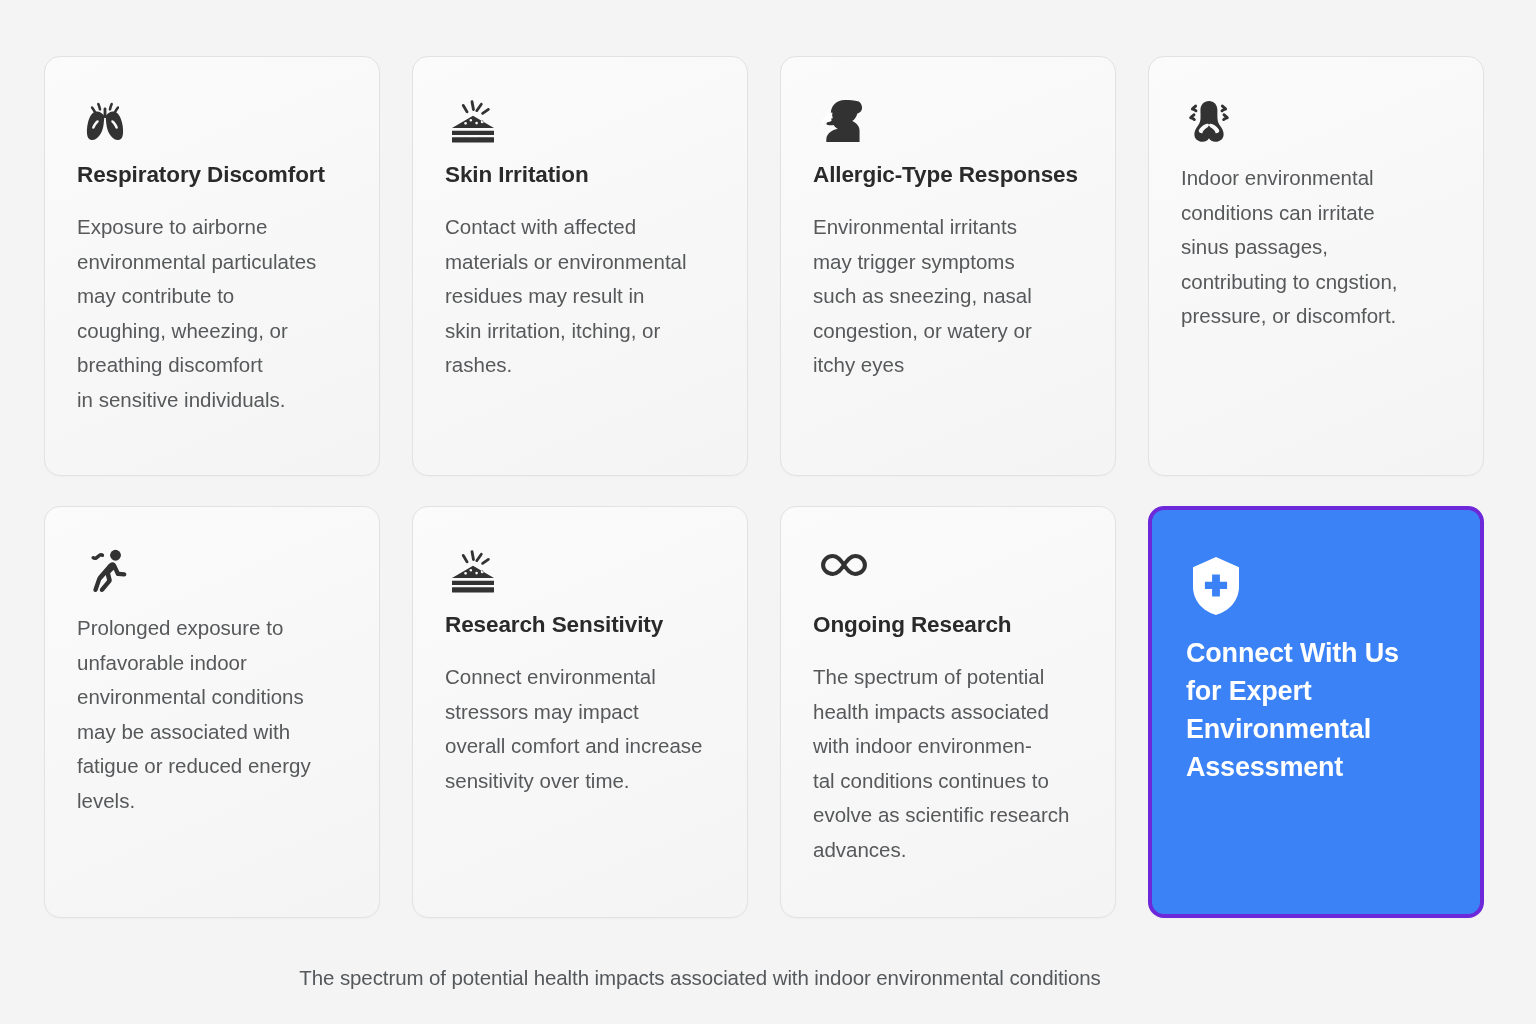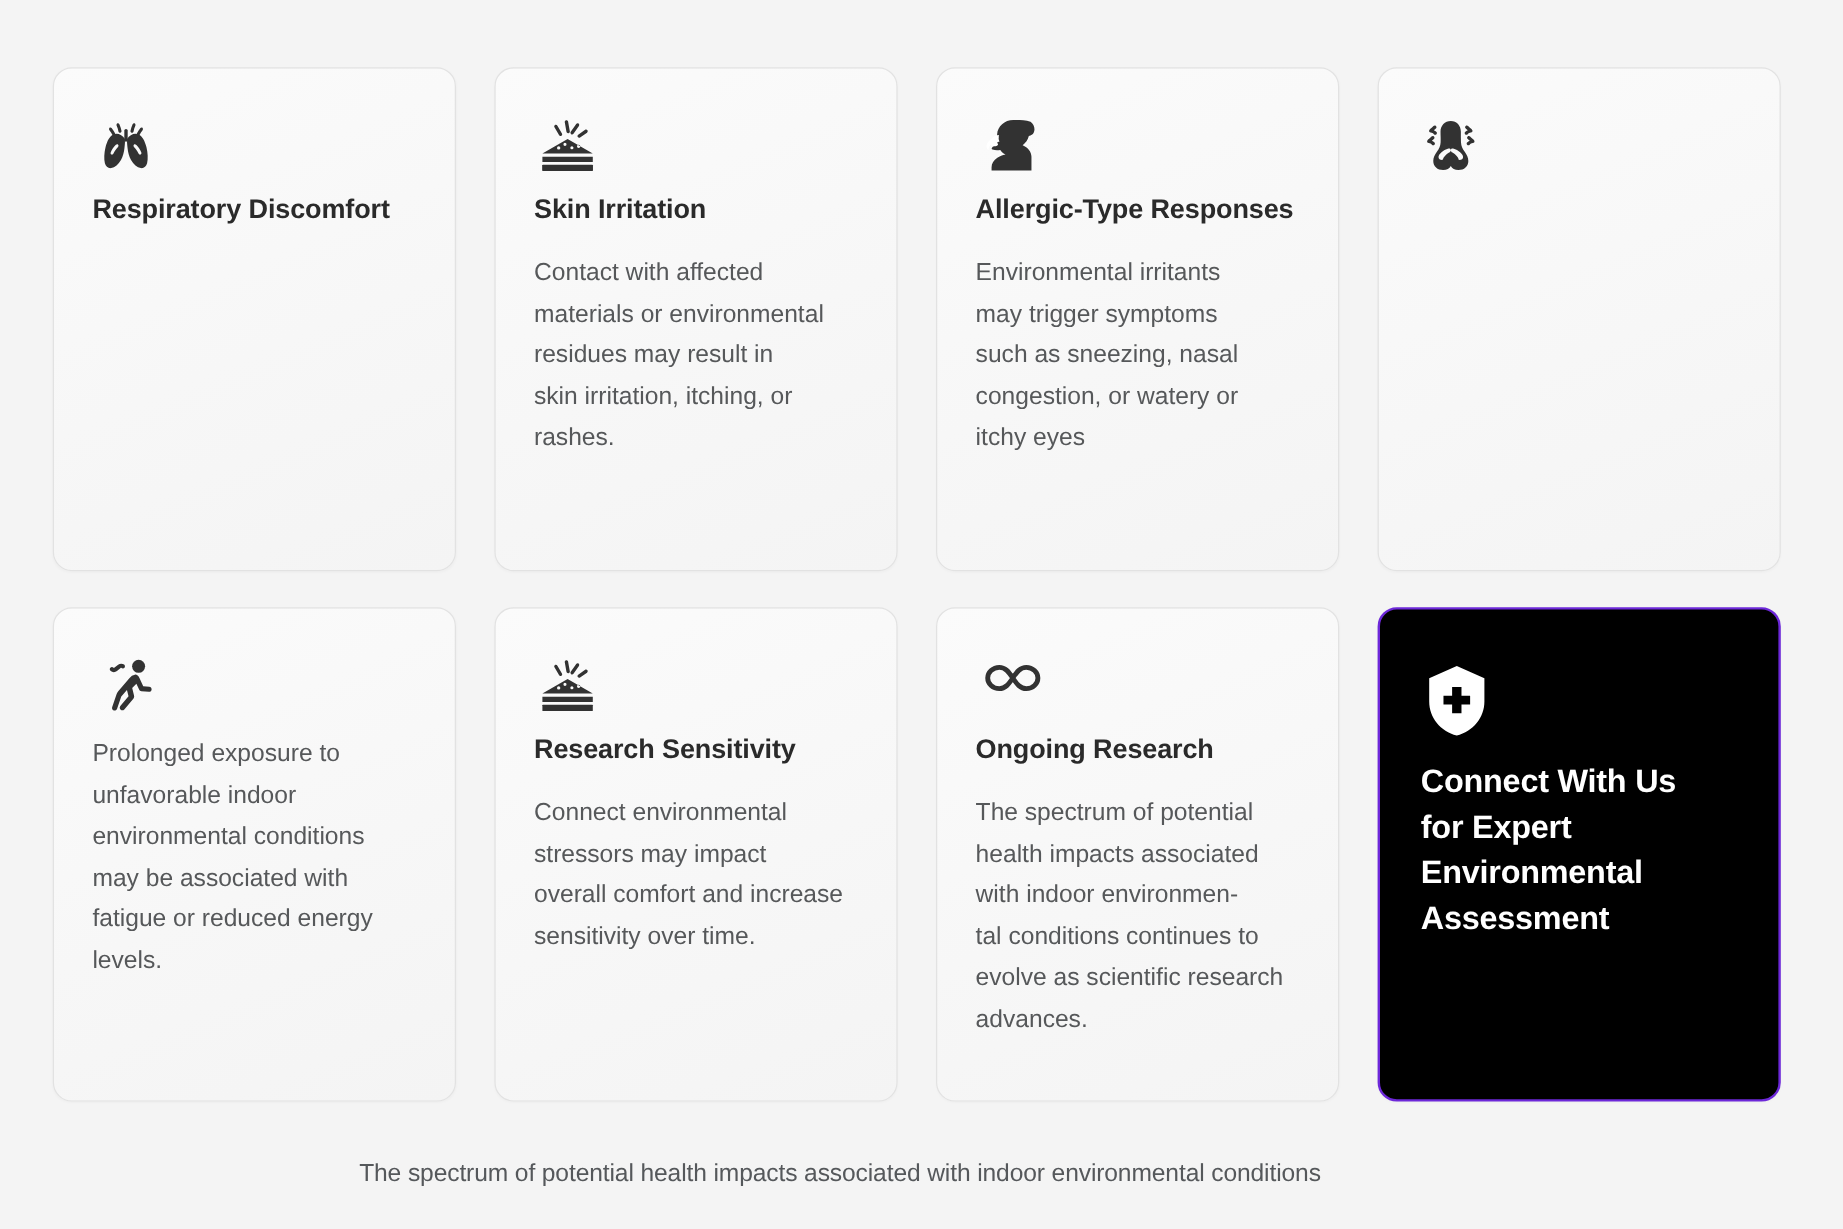--- a/index.html
+++ b/index.html
@@ -56,22 +56,22 @@
     font-size: 20.5px;
     line-height: 34.5px;
     color: #56585a;
     margin: 0;
     white-space: pre-line;
     font-weight: 400;
   }
 
   
   .card.cta {
-    background: #000000;
-    border: 2px solid #6d28d9;
+    background: #3b82f6;
+    border: 4px solid #6d28d9;
     padding: 44px 30px 20px 34px;
   }
   .cta .card-icon { color: #ffffff; height: 72px; }
   .cta-title {
     font-size: 27px;
     font-weight: 700;
     color: #ffffff;
     line-height: 38px;
     margin: 0;
     letter-spacing: -0.2px;
@@ -105,20 +105,26 @@
           <path d="M31 26c-2.5-4-7-6-10.5-4.5C16.5 23 14 28 12.5 34c-1.3 5.3-1.6 11.3-0.6 15.2 0.8 3.2 3.2 5 6 4.6 3.6-0.5 6.9-3.3 9.3-7.6 1.9-3.4 2.9-7.2 3.3-11.2 0.2-1.8 0.4-3.6 0.5-5.3V26zM24.5 31.5c0.6 0.6 0.4 1.7-0.5 2.6-1.4 1.5-3 3.6-3.8 5.6-0.4 1-1.3 1.5-2 1.2-0.8-0.3-1.1-1.3-0.7-2.3 1-2.5 2.9-5 4.6-6.8 0.9-0.9 1.9-1 2.4-0.3z"></path>
           <path d="M33 26c2.5-4 7-6 10.5-4.5C47.5 23 50 28 51.5 34c1.3 5.3 1.6 11.3 0.6 15.2-0.8 3.2-3.2 5-6 4.6-3.6-0.5-6.9-3.3-9.3-7.6-1.9-3.4-2.9-7.2-3.3-11.2-0.2-1.8-0.4-3.6-0.5-5.3V26zM39.5 31.5c-0.6 0.6-0.4 1.7 0.5 2.6 1.4 1.5 3 3.6 3.8 5.6 0.4 1 1.3 1.5 2 1.2 0.8-0.3 1.1-1.3 0.7-2.3-1-2.5-2.9-5-4.6-6.8-0.9-0.9-1.9-1-2.4-0.3z"></path>
           <path d="M32 16.5c0.9 0 1.6 0.7 1.6 1.6v9c0 0.9-0.7 1.6-1.6 1.6s-1.6-0.7-1.6-1.6v-9c0-0.9 0.7-1.6 1.6-1.6z"></path>
           <path d="M23.8 11.2c0.7-0.3 1.5 0 1.9 0.8 0.9 2 1.6 4.2 2 6.3 0.2 0.9-0.3 1.7-1.1 1.9-0.8 0.1-1.6-0.4-1.8-1.3-0.3-1.8-0.9-3.6-1.7-5.4-0.4-0.8-0.1-1.7 0.7-2.3z"></path>
           <path d="M16.3 15.4c0.6-0.5 1.5-0.4 2 0.3 1.3 1.6 2.5 3.4 3.4 5.2 0.4 0.8 0.1 1.7-0.6 2.1-0.7 0.4-1.6 0.1-2-0.7-0.8-1.5-1.8-3.1-2.9-4.5-0.5-0.7-0.4-1.7 0.1-2.4z"></path>
           <path d="M40.2 11.2c-0.7-0.3-1.5 0-1.9 0.8-0.9 2-1.6 4.2-2 6.3-0.2 0.9 0.3 1.7 1.1 1.9 0.8 0.1 1.6-0.4 1.8-1.3 0.3-1.8 0.9-3.6 1.7-5.4 0.4-0.8 0.1-1.7-0.7-2.3z"></path>
           <path d="M47.7 15.4c-0.6-0.5-1.5-0.4-2 0.3-1.3 1.6-2.5 3.4-3.4 5.2-0.4 0.8-0.1 1.7 0.6 2.1 0.7 0.4 1.6 0.1 2-0.7 0.8-1.5 1.8-3.1 2.9-4.5 0.5-0.7 0.4-1.7-0.1-2.4z"></path>
         </svg>
       </span>
       <h3 class="card-title">Respiratory Discomfort</h3>
+      <p class="card-body">Exposure to airborne
+environmental particulates
+may contribute to
+coughing, wheezing, or
+breathing discomfort
+in sensitive individuals.</p>
     </div>
 
     <div class="card overflow">
       <span class="card-icon">
         <svg width="56" height="56" viewBox="0 0 64 64" fill="currentColor" aria-hidden="true">
           <path d="M32 26 8 40h48L32 26zm-8.5 10.2a1.6 1.6 0 1 1 0-3.2 1.6 1.6 0 0 1 0 3.2zm6-3.5a1.5 1.5 0 1 1 0-3 1.5 1.5 0 0 1 0 3zm6.6 3.2a1.5 1.5 0 1 1 0-3 1.5 1.5 0 0 1 0 3zm6.4-1.2a1.6 1.6 0 1 1 0-3.2 1.6 1.6 0 0 1 0 3.2z"></path>
           <path d="M8 43h48v5H8z"></path>
           <path d="M8 51h48c-3 0-5 2.2-8 2.2S42 51 39 51s-5 2.2-8 2.2S26 51 23 51s-5 2.2-8 2.2S10 51 8 51v5h48v-5H8z"></path>
           <rect x="8" y="50.5" width="48" height="6" rx="0.5"></rect>
           <path d="M30.6 8.3c0.9-0.2 1.7 0.4 1.9 1.3l1.6 9c0.2 0.9-0.4 1.7-1.3 1.9-0.9 0.2-1.7-0.4-1.9-1.3l-1.6-9c-0.1-0.9 0.4-1.7 1.3-1.9z"></path>
@@ -155,20 +161,25 @@
     <div class="card">
       <span class="card-icon">
         <svg width="56" height="56" viewBox="0 0 64 64" fill="currentColor" aria-hidden="true">
           <path d="M32 9c-5.7 0-9.8 4.4-9.8 10.3 0 3.5 0.3 6.8 0.1 9.8-0.2 3.7-1.4 6.3-3.4 9-2.3 3.2-3.6 6-3.6 8.9 0 5.3 4 8.6 9.4 8.6 3.6 0 6-1.5 7.3-3.9 1.3 2.4 3.7 3.9 7.3 3.9 5.4 0 9.4-3.3 9.4-8.6 0-2.9-1.3-5.7-3.6-8.9-2-2.7-3.2-5.3-3.4-9-0.2-3-0.1-6.3-0.1-9.8C41.6 13.4 37.7 9 32 9zm-8.3 37c-2 0-3.4-1.1-3.4-2.8 0-1.3 0.9-2.6 2.6-4.2 1.9-1.8 4.3-3.2 6.9-3.9 1.3-0.3 2.2 0.4 2.2 1.6 0 0.9-0.6 1.7-1.6 2.3-1.5 0.9-2.9 2-4 3.3-1.1 1.3-1.8 2.4-1.8 3.1 0 0.4 0 0.6-0.9 0.6zm16.6 0c-0.9 0-0.9-0.2-0.9-0.6 0-0.7-0.7-1.8-1.8-3.1-1.1-1.3-2.5-2.4-4-3.3-1-0.6-1.6-1.4-1.6-2.3 0-1.2 0.9-1.9 2.2-1.6 2.6 0.7 5 2.1 6.9 3.9 1.7 1.6 2.6 2.9 2.6 4.2 0 1.7-1.4 2.8-3.4 2.8z"></path>
           <path d="M15.5 13.8c0.6-0.7 1.6-0.8 2.3-0.2 0.7 0.6 0.8 1.6 0.2 2.3-0.6 0.7-1.3 1.3-2.2 1.8 1 0.3 1.9 0.9 2.6 1.7 0.6 0.7 0.5 1.7-0.2 2.3-0.7 0.6-1.7 0.5-2.3-0.2-0.7-0.9-1.8-1.4-3-1.5-1.3-0.1-2-1.5-1.3-2.5 0.7-1.1 2.3-1.9 3.9-3.7z"></path>
           <path d="M13.6 23.8c0.6-0.7 1.6-0.8 2.3-0.2 0.7 0.6 0.8 1.6 0.2 2.3-0.6 0.7-1.3 1.3-2.2 1.8 1 0.3 1.9 0.9 2.6 1.7 0.6 0.7 0.5 1.7-0.2 2.3-0.7 0.6-1.7 0.5-2.3-0.2-0.7-0.9-1.8-1.4-3-1.5-1.3-0.1-2-1.5-1.3-2.5 0.7-1.1 2.3-1.9 3.9-3.7z"></path>
           <path d="M48.5 13.8c-0.6-0.7-1.6-0.8-2.3-0.2-0.7 0.6-0.8 1.6-0.2 2.3 0.6 0.7 1.3 1.3 2.2 1.8-1 0.3-1.9 0.9-2.6 1.7-0.6 0.7-0.5 1.7 0.2 2.3 0.7 0.6 1.7 0.5 2.3-0.2 0.7-0.9 1.8-1.4 3-1.5 1.3-0.1 2-1.5 1.3-2.5-0.7-1.1-2.3-1.9-3.9-3.7z"></path>
           <path d="M50.4 23.8c-0.6-0.7-1.6-0.8-2.3-0.2-0.7 0.6-0.8 1.6-0.2 2.3 0.6 0.7 1.3 1.3 2.2 1.8-1 0.3-1.9 0.9-2.6 1.7-0.6 0.7-0.5 1.7 0.2 2.3 0.7 0.6 1.7 0.5 2.3-0.2 0.7-0.9 1.8-1.4 3-1.5 1.3-0.1 2-1.5 1.3-2.5-0.7-1.1-2.3-1.9-3.9-3.7z"></path>
         </svg>
       </span>
+      <p class="card-body">Indoor environmental
+conditions can irritate
+sinus passages,
+contributing to cngstion,
+pressure, or discomfort.</p>
     </div>
 
     <div class="card">
       <span class="card-icon">
         <svg width="56" height="56" viewBox="0 0 64 64" fill="currentColor" aria-hidden="true">
           <circle cx="44" cy="14" r="6.2"></circle>
           <path d="M40.5 22c-2.1 0.3-3.7 1.4-5.3 3.3L24.6 37.7c-0.8 0.9-1.2 1.7-1.6 2.8l-4.2 12.4c-0.4 1.3 0.3 2.7 1.6 3.1 1.3 0.4 2.7-0.3 3.1-1.6l4-11.7 5.4-6.2 1.5 6.1-7.8 9.3c-0.9 1-0.7 2.6 0.3 3.5 1 0.9 2.6 0.7 3.5-0.3l8.6-10.2c0.7-0.8 0.9-1.8 0.7-2.8l-1.8-7.4 4-4.1 2.6 5.6c0.4 0.9 1.2 1.5 2.2 1.6l7.1 0.5c1.4 0.1 2.5-0.9 2.6-2.3 0.1-1.4-0.9-2.5-2.3-2.6l-5.7-0.4-3.6-7.8c-0.9-2-2.5-3.5-4.3-3.3z"></path>
           <path d="M24.5 12.5c1.6-1.3 4-1.4 5.7-0.1 0.9 0.7 1.1 2 0.4 2.9-0.7 0.9-2 1-2.9 0.3-0.3-0.2-0.6-0.2-0.8 0l-3.5 2.9c-1.8 1.5-4.5 1.4-6.2-0.2-0.8-0.8-0.9-2.1-0.1-2.9 0.8-0.8 2.1-0.9 2.9-0.1 0.2 0.2 0.5 0.2 0.8 0l3.7-2.8z"></path>
         </svg>
       </span>

